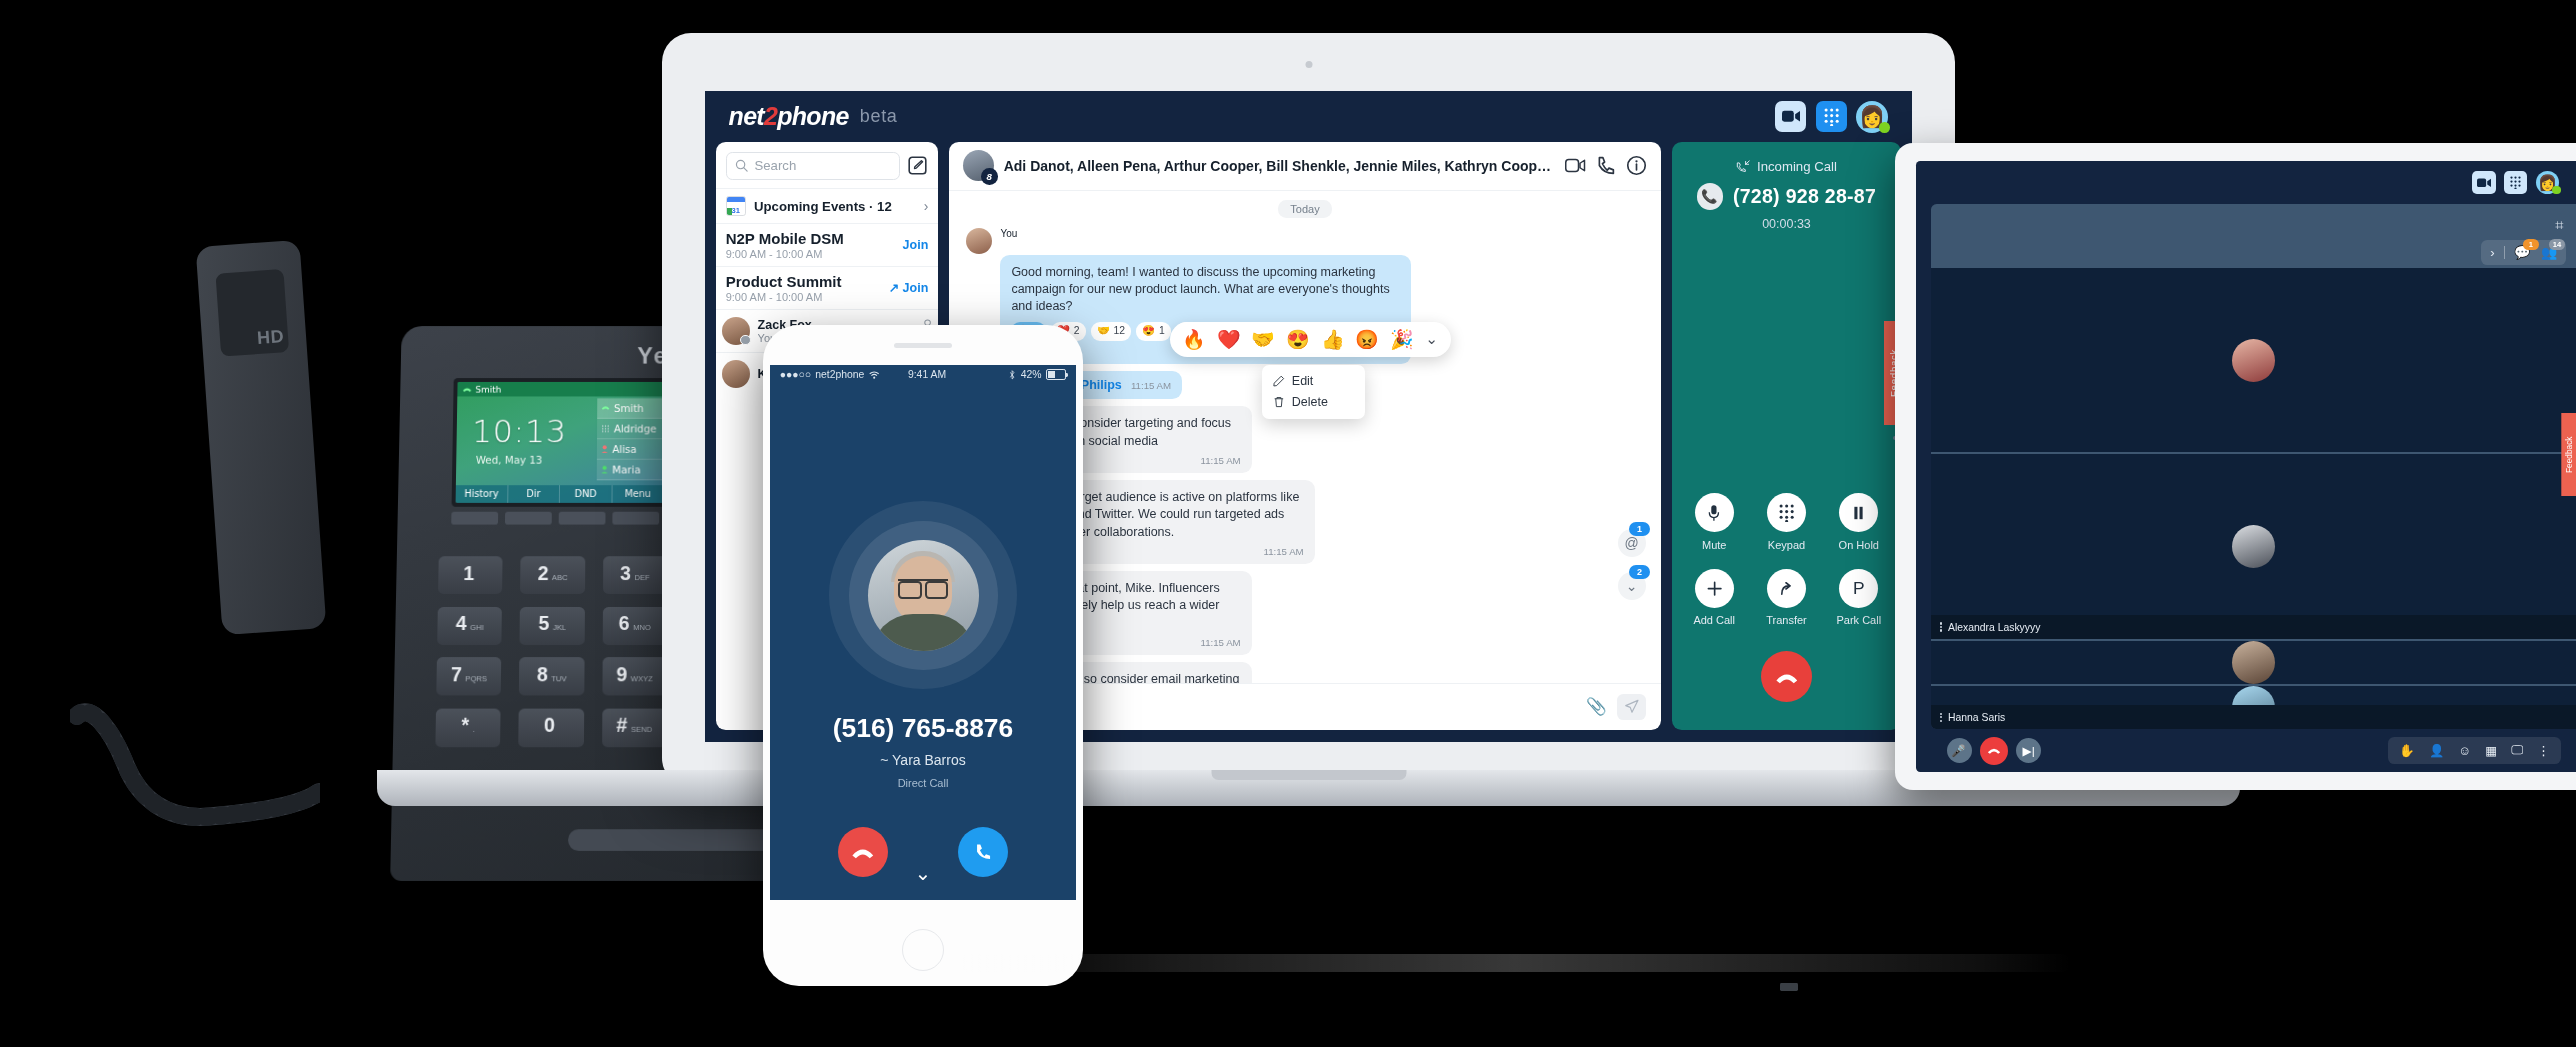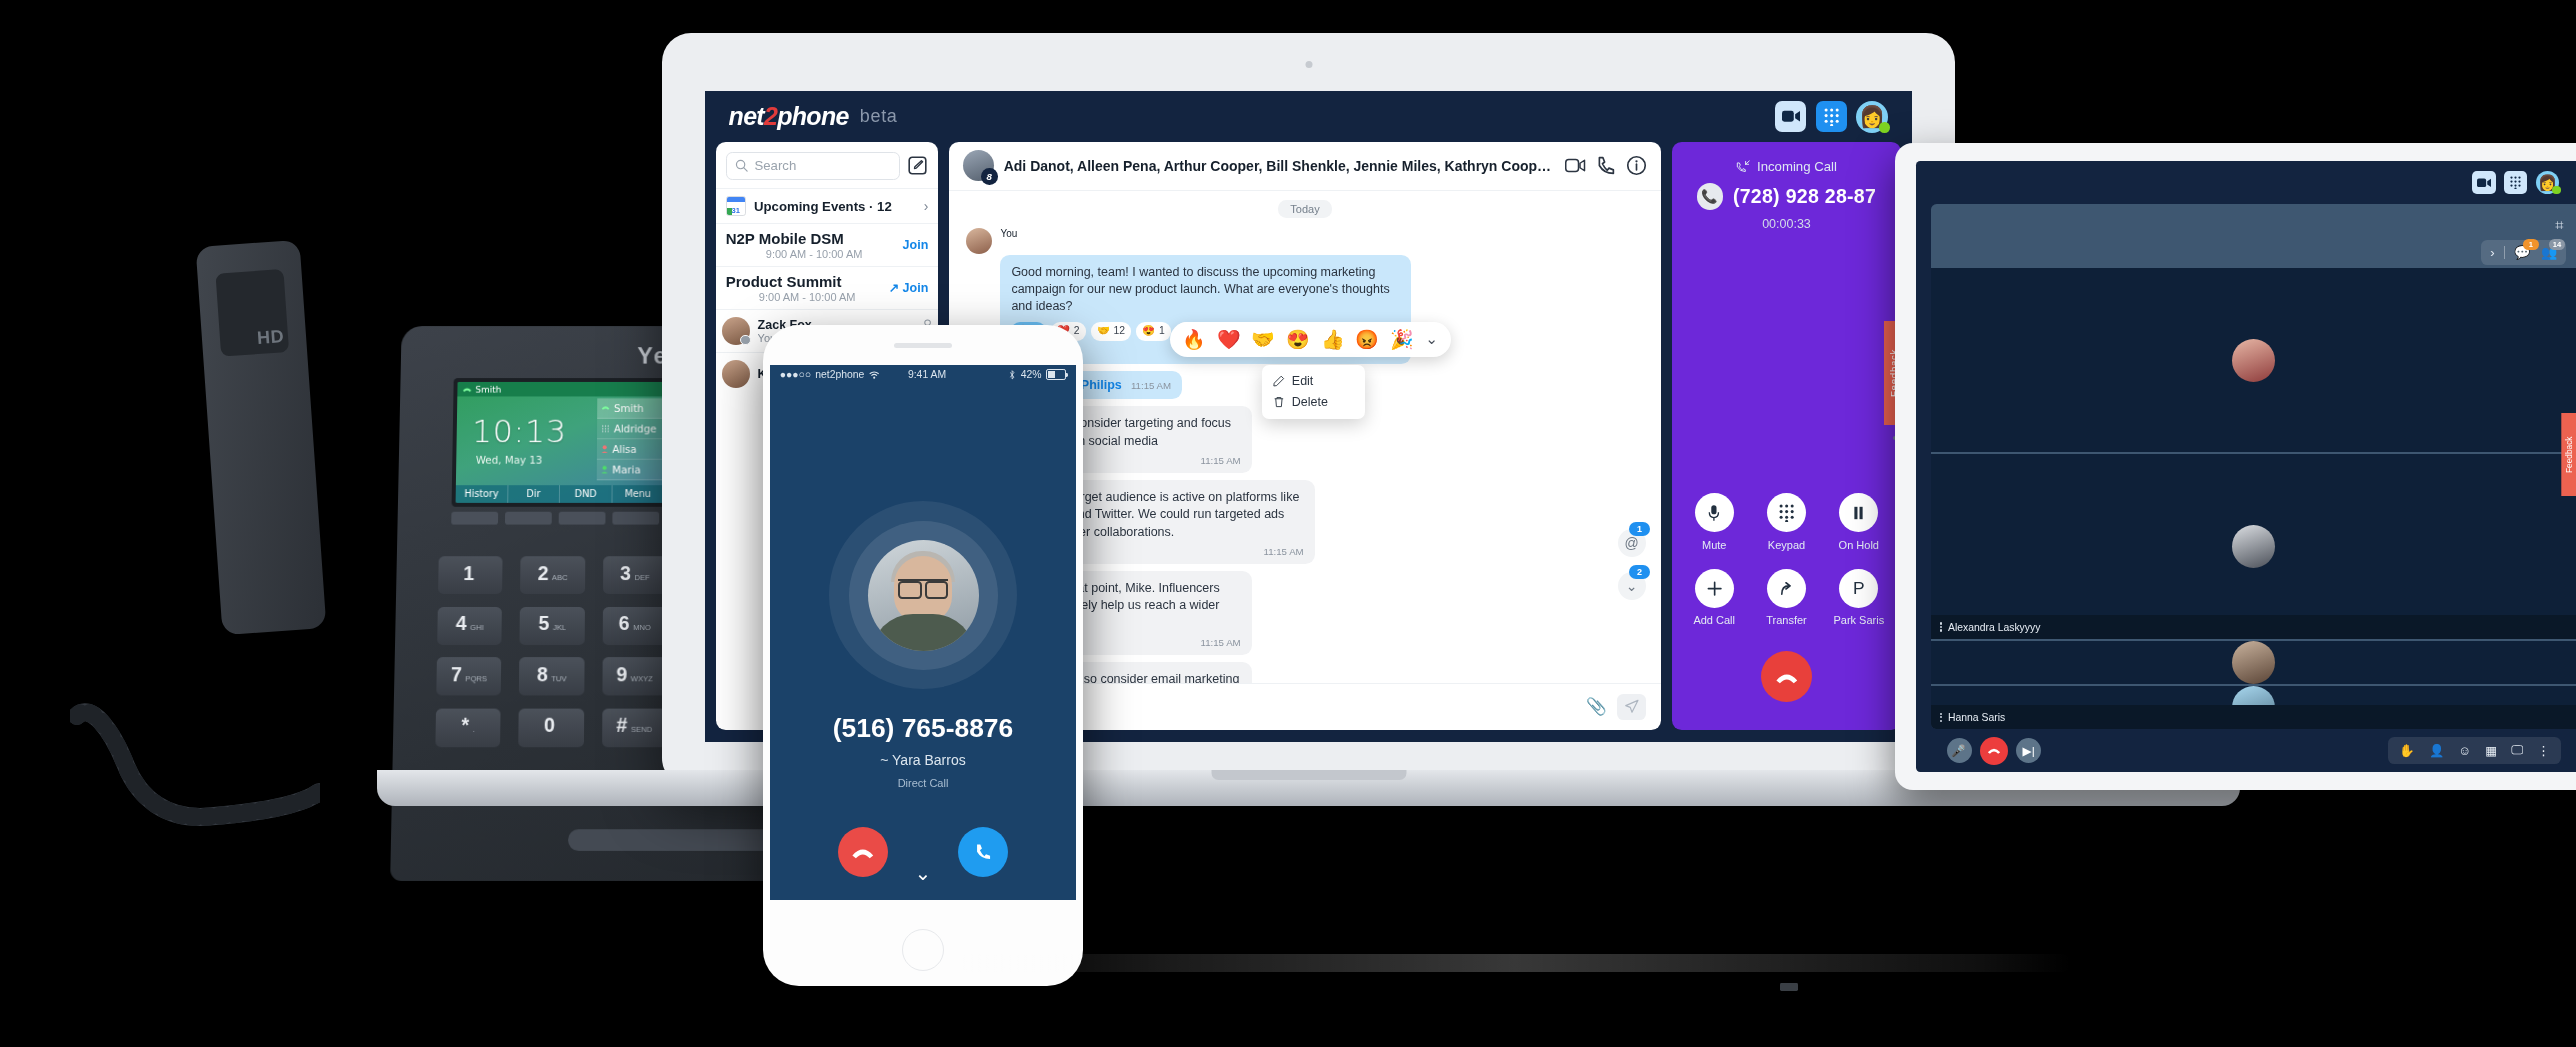--- a/index.html
+++ b/index.html
@@ -69,21 +69,21 @@
   .pencil{width:21px;height:21px;color:#2c3542;}
   .ev-head{display:flex;align-items:center;gap:8.3px;padding:7px 9.7px;border-top:0.7px solid #eef1f4;}
   .cal-ic{width:18px;height:18px;border-radius:2.8px;background:#fff;border:0.7px solid #dadde1;position:relative;overflow:hidden;font-size:7.6px;color:#2f73e8;display:flex;align-items:flex-end;justify-content:center;font-weight:700;}
   .cal-ic:before{content:"";position:absolute;left:0;top:0;right:0;height:4.9px;background:#4285f4;}
   .cal-ic:after{content:"";position:absolute;left:0;bottom:0;width:5.6px;height:7px;background:#34a853;}
   .ev-head b{font-size:13.2px;color:#16202c;font-weight:700;flex:1;}
   .chev{color:#7b8593;font-size:14px;}
   .ev-item{display:flex;align-items:center;padding:5.6px 9.7px;border-top:0.7px solid #eef1f4;}
   .ev-item .t{flex:1;}
   .ev-item .t b{display:block;font-size:15px;color:#16202c;}
-  .ev-item .t span{display:block;font-size:11px;color:#97a0ab;margin-top:1.4px;text-align:center;}
+  .ev-item .t span{display:block;font-size:11px;color:#97a0ab;margin-top:1.4px;}
   .join{color:#1386e8;font-size:12.5px;font-weight:600;white-space:nowrap;}
   .conv{display:flex;gap:7.6px;padding:7px 6px;border-top:0.7px solid #eef1f4;align-items:center;}
   .conv .av{width:28px;height:28px;border-radius:50%;background:linear-gradient(160deg,#c9a48b,#7d5a45);flex:0 0 28px;position:relative;}
   .conv .av i{position:absolute;right:-0.7px;bottom:-0.7px;width:8.3px;height:8.3px;border-radius:50%;background:#9aa3ad;border:1.4px solid #fff;}
   .conv .tx{flex:1;min-width:0;}
   .conv .tx b{display:block;font-size:12.5px;color:#16202c;}
   .conv .tx span{display:block;font-size:11px;color:#8b949f;white-space:nowrap;overflow:hidden;text-overflow:ellipsis;}
   .conv .meta{text-align:right;}
   .conv .meta .pin{color:#9aa3ad;font-size:11.8px;}
   .conv .meta .tm{font-size:10.4px;color:#8b949f;margin-top:2.8px;}
@@ -112,21 +112,21 @@
   .ctxmenu{position:absolute;background:#fff;border-radius:7px;box-shadow:0 5.6px 18px rgba(0,0,0,.18);padding:6.3px 0;width:103px;}
   .ctxmenu div{display:flex;align-items:center;gap:7px;padding:3.5px 11px;font-size:12.5px;color:#2b3440;}
   .jumpbtns{position:absolute;right:15.3px;bottom:83px;display:flex;flex-direction:column;gap:15.3px;align-items:center;}
   .jb{position:relative;width:28px;height:28px;border-radius:50%;background:#f1f3f5;display:flex;align-items:center;justify-content:center;color:#6e7884;font-size:14px;}
   .jb b{position:absolute;top:-7px;right:-4.2px;min-width:14px;height:14px;border-radius:7px;background:#1f90f0;color:#fff;font-size:9px;display:flex;align-items:center;justify-content:center;padding:0 3.5px;}
   .composer{border-top:0.7px solid #eef1f4;display:flex;align-items:center;gap:9.7px;padding:9.7px 15.3px;}
   .composer .inp{flex:1;height:26.4px;color:#9aa3ad;font-size:12.5px;display:flex;align-items:center;}
   .clip{font-size:16.7px;color:#2c3542;}
   .sendbtn{width:29px;height:26.4px;border-radius:6.3px;background:#eef0f3;display:flex;align-items:center;justify-content:center;color:#aeb6c0;font-size:14.6px;}
 
-  .callpanel{width:229px;background:#6d28d9;border-radius:9.7px;color:#fff;display:flex;flex-direction:column;align-items:center;padding-top:16.7px;position:relative;overflow:hidden;}
+  .callpanel{width:229px;background:#0f766e;border-radius:9.7px;color:#fff;display:flex;flex-direction:column;align-items:center;padding-top:16.7px;position:relative;overflow:hidden;}
   .ic-line{display:flex;align-items:center;gap:6.3px;font-size:13.2px;color:#dfe8f3;}
   .num-line{display:flex;align-items:center;gap:9.7px;margin-top:9.7px;}
   .num-av{width:26.4px;height:26.4px;border-radius:50%;background:#e6eaee;display:flex;align-items:center;justify-content:center;color:#7d8895;font-size:13.2px;}
   .num{font-size:19.5px;font-weight:600;letter-spacing:0.3px;}
   .dur{margin-top:7px;font-size:12.5px;color:#d3dde9;}
   .ctrlgrid{margin-top:auto;display:grid;grid-template-columns:repeat(3,57px);gap:18px 15.3px;justify-content:center;}
   .ctrl{display:flex;flex-direction:column;align-items:center;gap:6.3px;}
   .ctrl .cb{width:39px;height:39px;border-radius:50%;background:#fff;color:#22303f;display:flex;align-items:center;justify-content:center;font-size:18px;}
   .ctrl span{font-size:11px;color:#e4ebf3;}
   .hangup{margin:25px 0 28px 0;width:51px;height:51px;border-radius:50%;background:#e8403b;display:flex;align-items:center;justify-content:center;}
@@ -651,21 +651,21 @@
                 <div class="cb">
                     <svg width="15.3" height="15.3" viewBox="0 0 22 22">
                       <path d="M4 19 Q4 7 14 7" stroke="#22303f" stroke-width="2.3" fill="none" stroke-linecap="round"></path>
                       <path d="M10 2.5 L16 7 L10 11.5" stroke="#22303f" stroke-width="2.3" fill="none" stroke-linejoin="round" stroke-linecap="round"></path>
                     </svg>
                   </div>
                 <span>Transfer</span>
               </div>
               <div class="ctrl">
                 <div class="cb" style="font-weight:500;font-size:17.4px;">P</div>
-                <span>Park Saris</span>
+                <span>Park Call</span>
               </div>
             </div>
 
             <div class="hangup">
               <svg width="23.6" height="14" viewBox="0 0 34 20">
                   <path d="M2 15 Q17 -2 32 15 L27 19 Q17 8 7 19Z" fill="#fff"></path>
                 </svg>
             </div>
 
             <div class="feedback-tab">Feedback</div>

